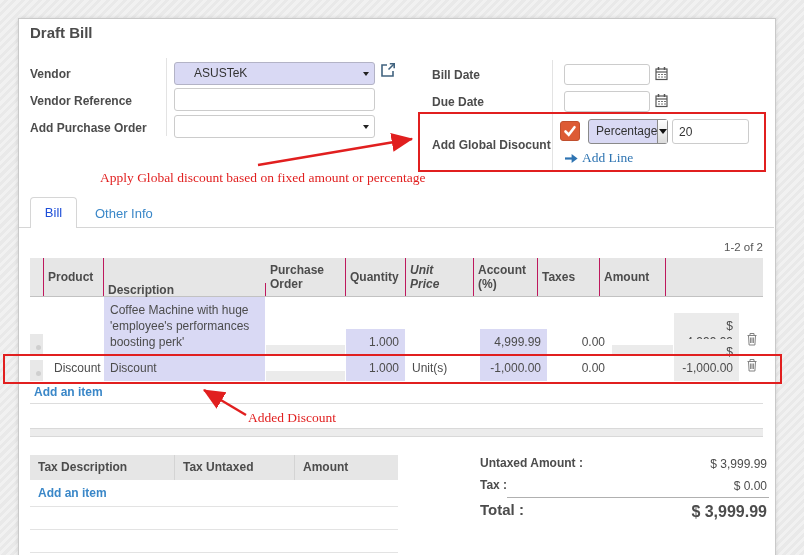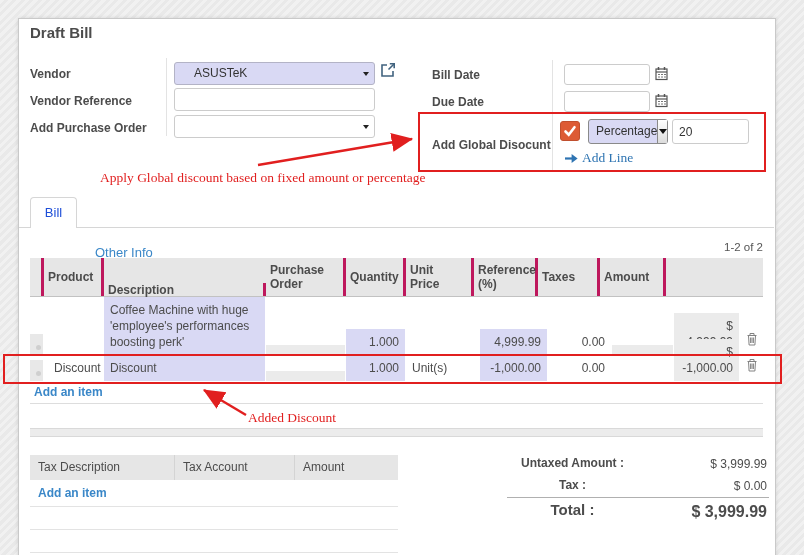--- a/index.html
+++ b/index.html
@@ -13,37 +13,37 @@
     border:1px solid #c9c9c9;box-shadow:0 0 4px rgba(0,0,0,.12);}
   .lbl{position:absolute;font-weight:bold;color:#4c4c4c;font-size:12px;white-space:nowrap;}
   .vline{position:absolute;width:1px;background:#e3e3e3;}
   .inp{position:absolute;border:1px solid #ccc;border-radius:3px;background:#fff;
     font:12px "Liberation Sans",sans-serif;color:#333;padding:0 6px;box-sizing:border-box;height:22px;}
   .sel{position:absolute;background:#d9d9f4;border:1px solid #b3b3c6;border-radius:3px;
     box-sizing:border-box;height:23px;font-size:12px;color:#333;line-height:21px;padding-left:19px;}
   .sel.white{background:#fff;border-color:#ccc;}
   .caret{position:absolute;width:0;height:0;border-left:3.5px solid transparent;
     border-right:3.5px solid transparent;border-top:4px solid #222;}
-  .link{color:#3a87c8;cursor:pointer;white-space:nowrap;margin-top:39px;}
+  .link{color:#3a87c8;cursor:pointer;white-space:nowrap;}
   .bold{font-weight:bold;}
   .serif-red{position:absolute;font-family:"Liberation Serif",serif;font-size:13.5px;color:#e11f1f;white-space:nowrap;}
   .redbox{position:absolute;border:2px solid #e11f1f;z-index:40;pointer-events:none;}
   .overlay{position:absolute;left:0;top:0;z-index:50;pointer-events:none;}
 
   
   .tabline{position:absolute;left:19px;top:227px;width:755px;height:1px;background:#d6d6d6;}
   .tab-active{position:absolute;left:30px;top:197px;width:47px;height:31px;background:#fff;
     border:1px solid #d6d6d6;border-bottom:none;border-radius:4px 4px 0 0;z-index:2;
     text-align:center;line-height:30px;font-size:13px;color:#1d4ed8;box-sizing:border-box;}
   .tab-link{position:absolute;left:95px;top:206px;font-size:13px;}
 
   
   .t1{position:absolute;left:30px;top:258px;width:733px;}
   .thead{display:flex;background:#e6e6e6;border-bottom:1px solid #c2c2c2;height:39px;box-sizing:border-box;}
-  .th{font-weight:bold;font-size:12px;color:#4c4c4c;padding:3px 4px;border-right:3px solid #be185d;
+  .th{font-weight:bold;font-size:12px;color:#4c4c4c;padding:3px 4px;border-right:1px solid #be185d;
     box-sizing:border-box;display:flex;align-items:center;line-height:14px;}
   .th.last{border-right:none;}
   .nowrap{white-space:nowrap;}
   .trow{display:flex;align-items:flex-end;}
   .td{box-sizing:border-box;font-size:12px;color:#4c4c4c;padding:5px 6px;line-height:16px;
     border-right:1px solid #fff;overflow:hidden;}
   .c0{width:14px;} .c1{width:60px;} .c2{width:162px;margin-top:25px;} .c3{width:80px;} .c4{width:60px;}
   .c5{width:74px;} .c6{width:68px;} .c7{width:64px;} .c8{width:62px;} .c9{width:66px;} .c10{width:23px;}
   .lav{background:#d9d9f4;}
   .gray{background:#ebebeb;}
@@ -53,27 +53,27 @@
   .additem-row{border-bottom:1px solid #ddd;height:23px;box-sizing:border-box;padding:4px 4px;}
   .trash{padding-top:5px;text-align:center;cursor:pointer;}
 
   
   .band{position:absolute;left:30px;top:428px;width:733px;height:7px;background:#ececec;
     border-top:1px solid #d9d9d9;border-bottom:1px solid #d9d9d9;box-sizing:content-box;}
 
   
   .t2head{position:absolute;left:30px;top:455px;width:368px;height:25px;display:flex;
     background:#e6e6e6;box-sizing:border-box;}
-  .t2h{font-weight:normal;font-size:12px;padding:5px 8px;border-right:1px solid #d4d4d4;
+  .t2h{font-weight:bold;font-size:12px;padding:5px 8px;border-right:1px solid #d4d4d4;
     box-sizing:border-box;white-space:nowrap;}
   .t2h.last{border-right:none;}
   .tline{position:absolute;left:30px;width:368px;height:1px;background:#e3e3e3;}
 
   
-  .tot-lbl{position:absolute;font-weight:bold;text-align:center;font-size:12px;color:#4c4c4c;}
+  .tot-lbl{position:absolute;font-weight:bold;text-align:left;font-size:12px;color:#4c4c4c;}
   .tot-val{position:absolute;text-align:right;font-size:12px;color:#4c4c4c;}
   .tot-div{position:absolute;left:507px;top:497px;width:262px;height:1px;background:#b0b0b0;}
   .big{font-size:16px;font-weight:bold;}
 
   
   .checkbox{position:absolute;left:560px;top:121px;width:20px;height:20px;background:#dd5b35;
     border:1px solid #c04f2e;border-radius:3px;box-sizing:border-box;display:flex;
     align-items:center;justify-content:center;cursor:pointer;}
   .pctsel{position:absolute;left:588px;top:119px;width:80px;height:25px;background:#d9d9f4;
     border:1px solid #8a8a8a;border-radius:3px;box-sizing:border-box;display:flex;cursor:pointer;}
@@ -172,22 +172,22 @@
 
   <div class="abs" style="left:690px;top:241px;width:73px;text-align:right;font-size:11.5px;color:#555;">1-2 of 2</div>
 
   <div class="t1">
     <div class="thead">
       <div class="th c0 hgray"></div>
       <div class="th c1 nowrap">Product</div>
       <div class="th c2 nowrap">Description</div>
       <div class="th c3">Purchase Order</div>
       <div class="th c4 nowrap">Quantity</div>
-      <div class="th c6" style="padding-right:14px;">Unit Price</div>
-      <div class="th c7">Reference (%)</div>
+      <div class="th c6" style="padding-right:14px;font-style:italic;">Unit Price</div>
+      <div class="th c7">Account (%)</div>
       <div class="th c8 nowrap">Taxes</div>
       <div class="th c9 nowrap">Amount</div>
       <div class="th c10 last"></div>
     </div>
 
     <div class="trow" style="height:58px;">
       <div class="td c0 hgray">
           <div class="dot"></div>
         </div>
       <div class="td c1"></div>
@@ -232,21 +232,21 @@
   </div>
 
   <div class="redbox" style="left:3px;top:354px;width:775px;height:26px;"></div>
 
   <div class="serif-red" style="left:248px;top:410px;">Added Discount</div>
 
   <div class="band"></div>
 
   <div class="t2head">
     <div class="t2h" style="width:145px;">Tax Description</div>
-    <div class="t2h" style="width:120px;">Tax Account</div>
+    <div class="t2h" style="width:120px;">Tax Untaxed</div>
     <div class="t2h last" style="width:103px;">Amount</div>
   </div>
   <div class="abs" style="left:38px;top:486px;">
     <span class="link bold">Add an item</span>
   </div>
   <div class="tline" style="top:506px;"></div>
   <div class="tline" style="top:529px;"></div>
   <div class="tline" style="top:552px;"></div>
 
   <div class="tot-lbl" style="left:480px;top:456px;width:185px;">Untaxed Amount :</div>

